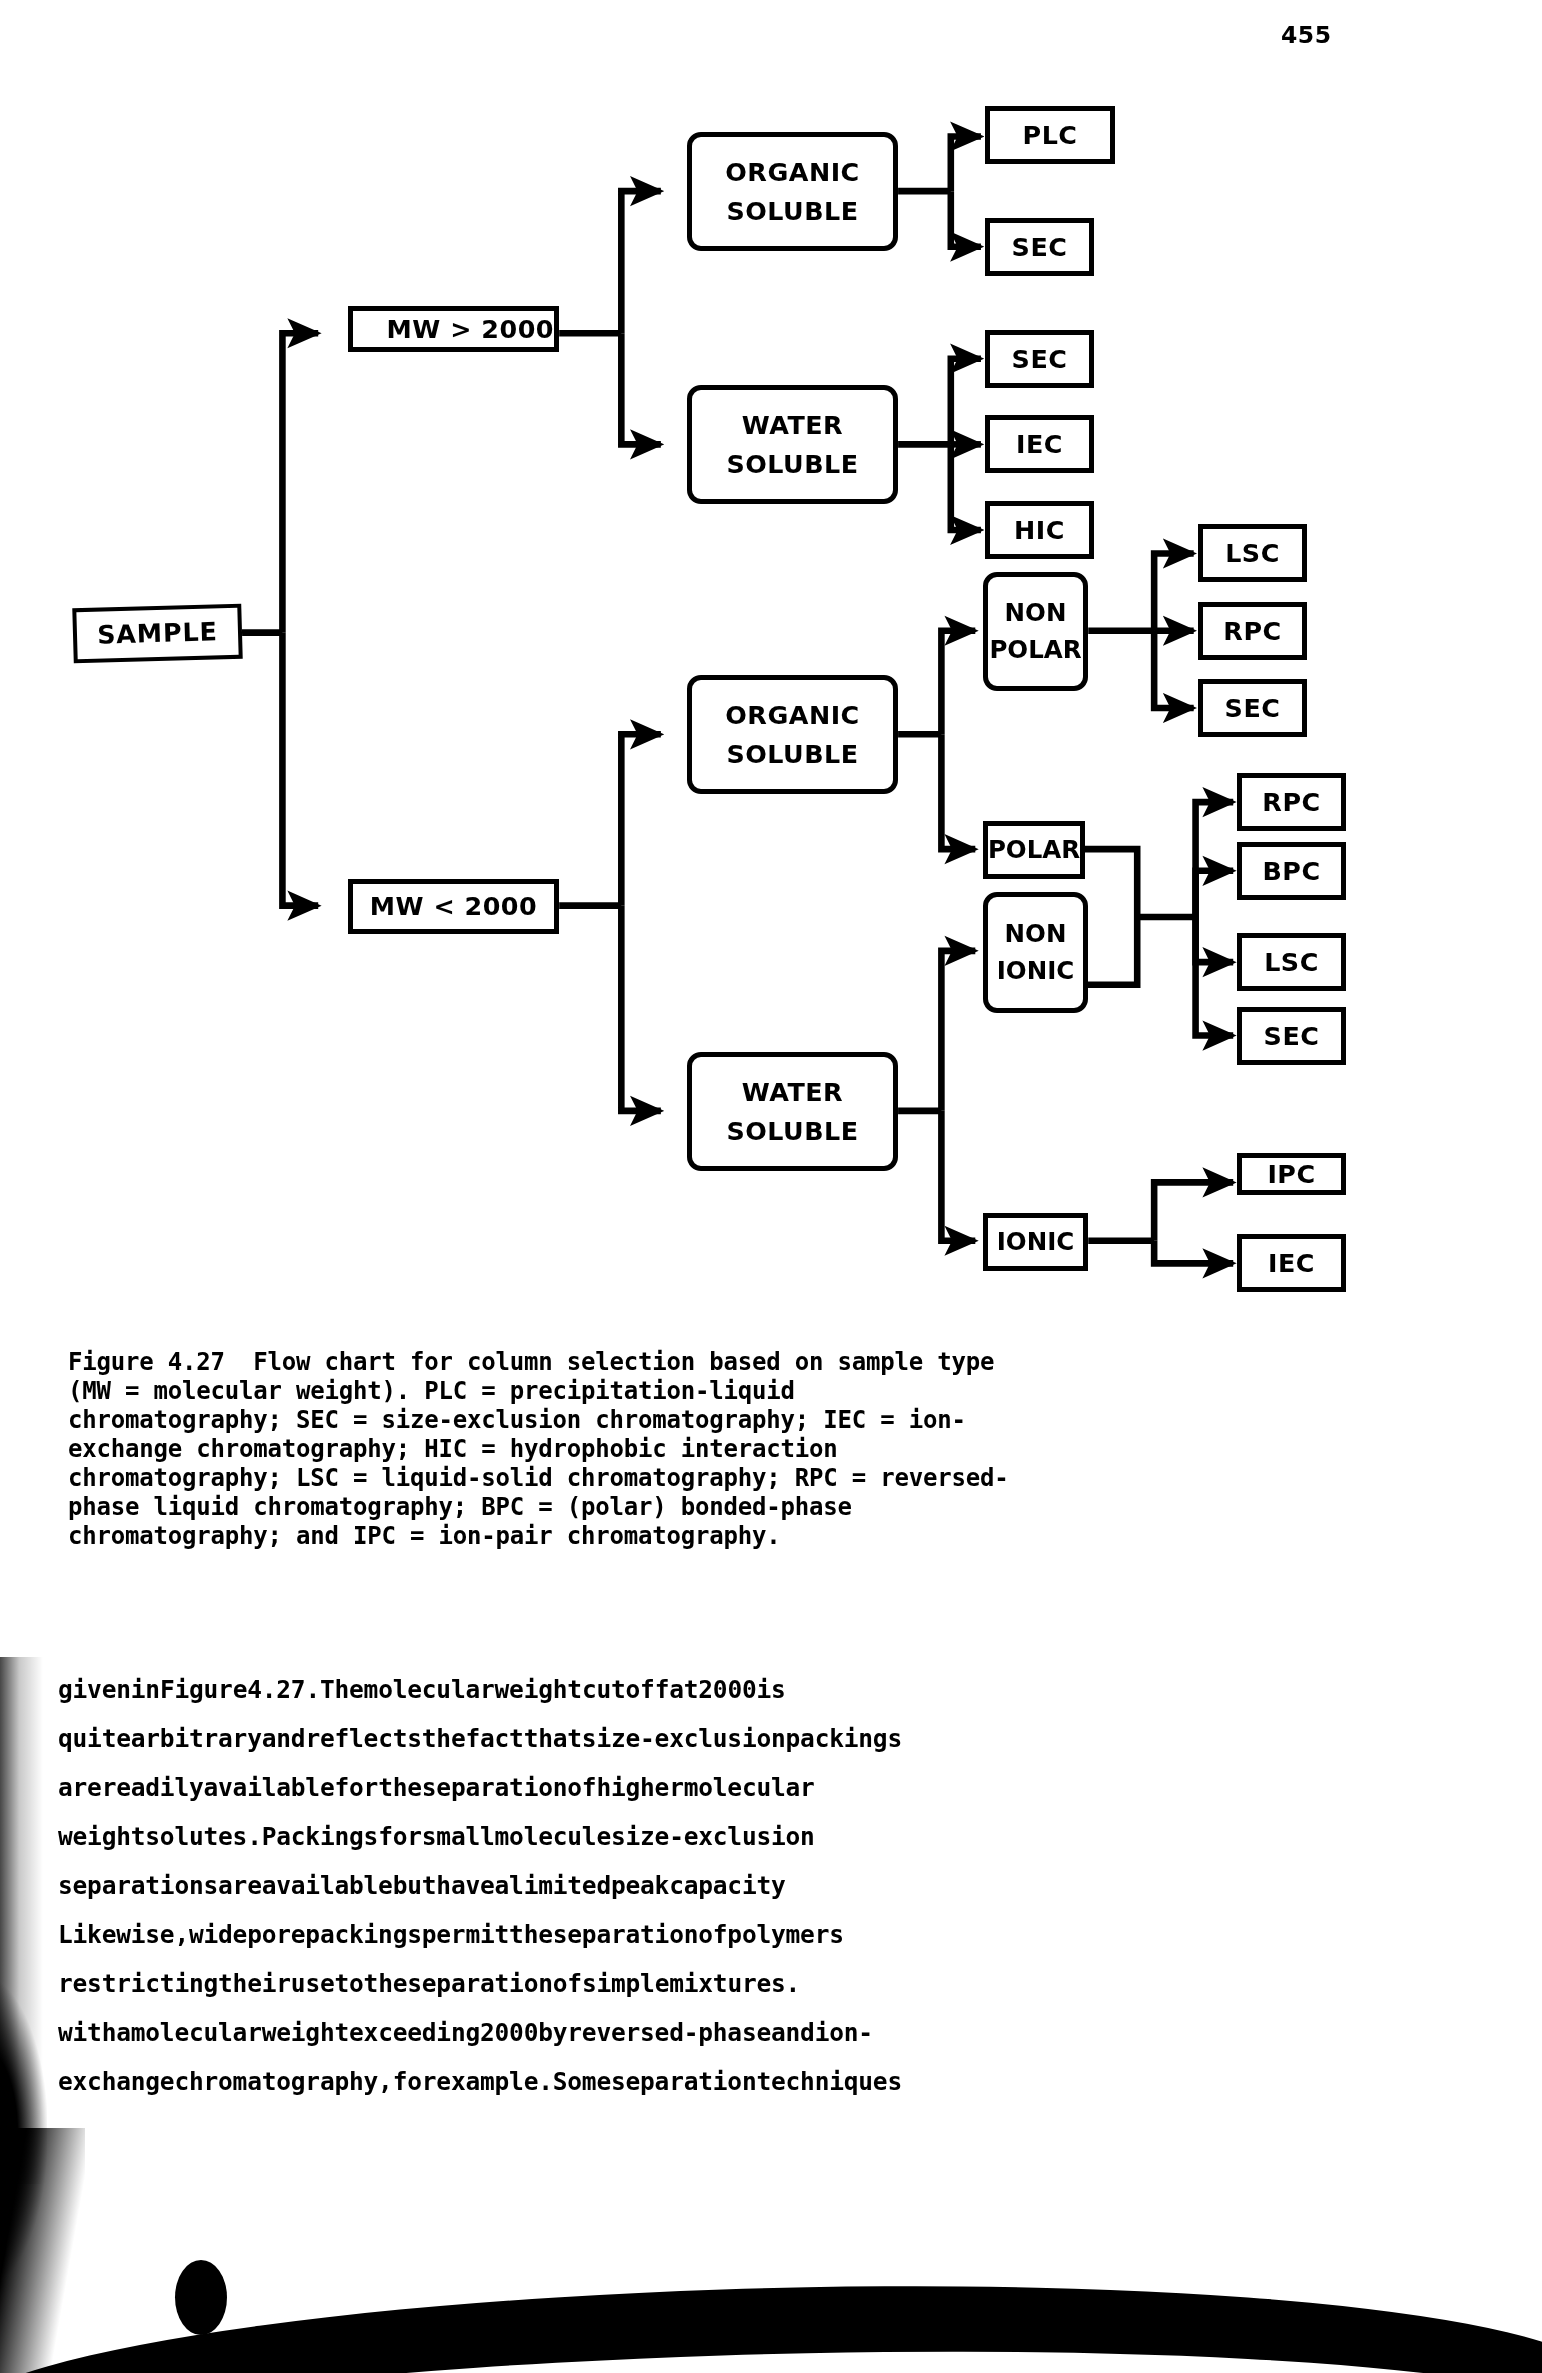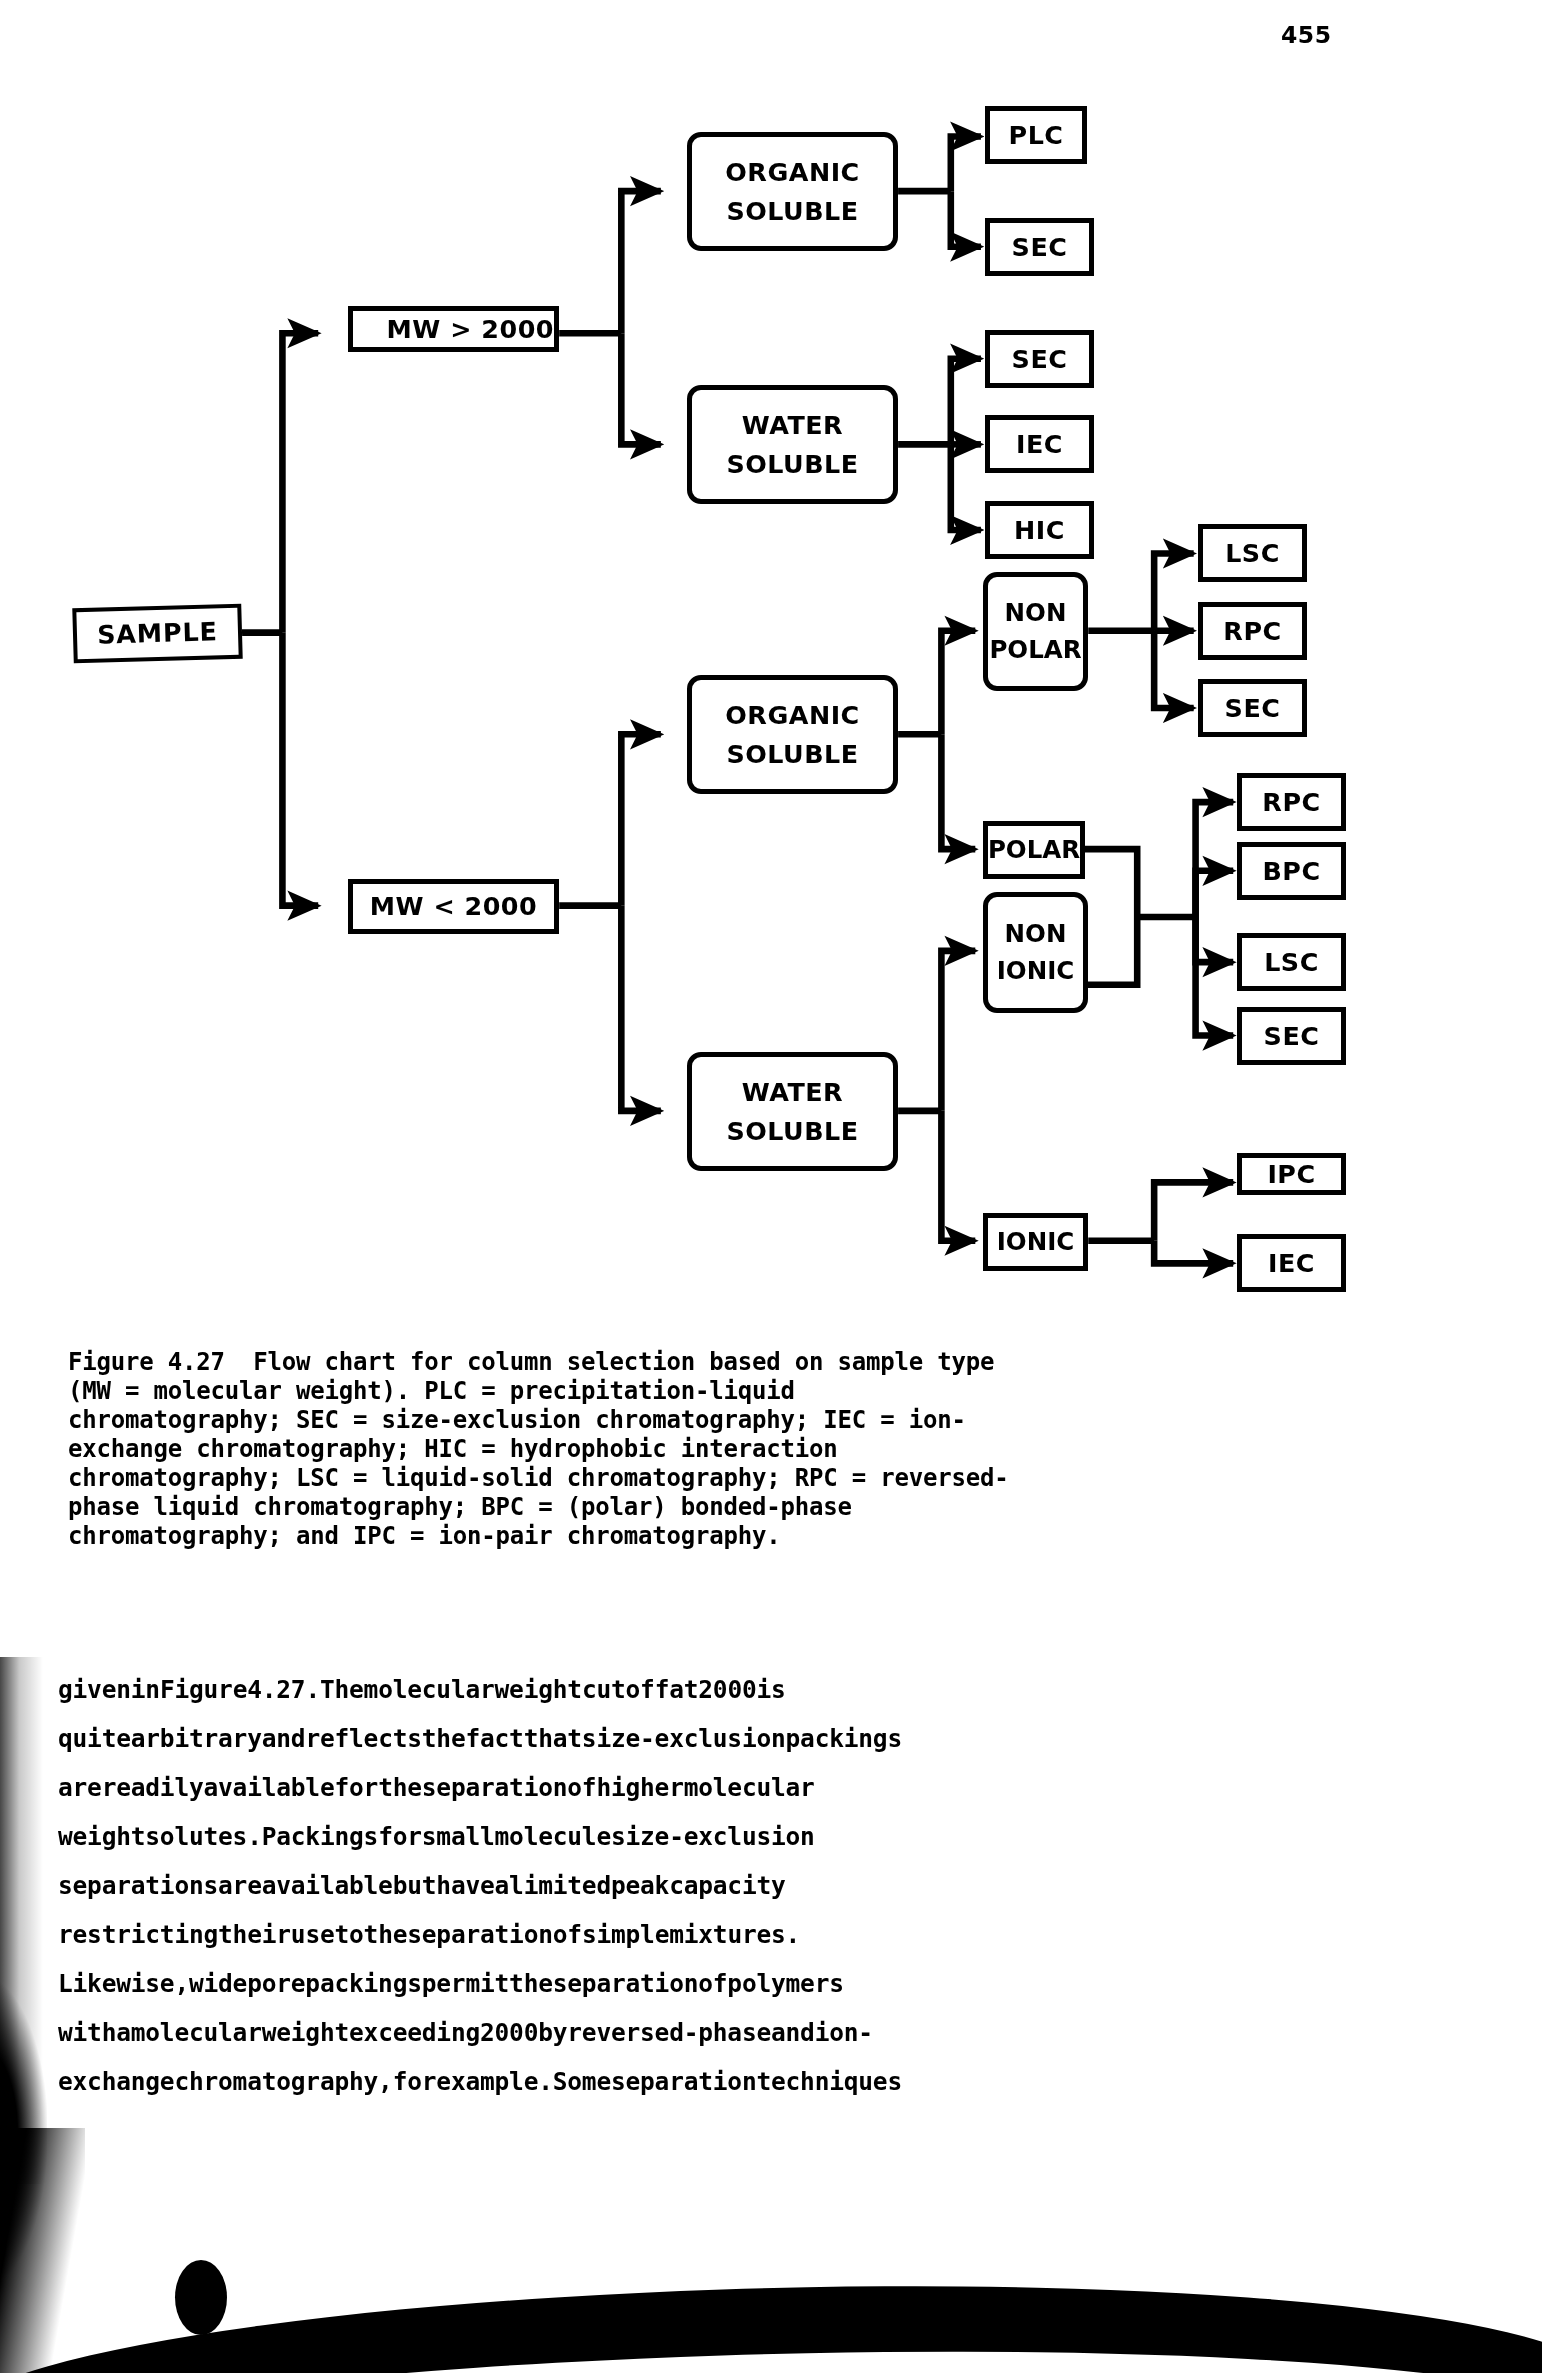--- a/index.html
+++ b/index.html
@@ -205,21 +205,21 @@
 
   <div class="fnode two tight" style="left:983px;top:892px;width:105px;height:121px;">
     <span class="l1">NON</span>
     <span class="l2">IONIC</span>
   </div>
 
   <div class="fnode tight" style="left:983px;top:1213px;width:105px;height:58px;">
     <span class="l1">IONIC</span>
   </div>
 
-  <div class="fnode small" style="left:985px;top:106px;width:102px;height:58px;">
+  <div class="fnode small" style="left:985px;top:106px;width:130px;height:58px;">
     <span class="l1">PLC</span>
   </div>
   <div class="fnode small" style="left:985px;top:218px;width:109px;height:58px;">
     <span class="l1">SEC</span>
   </div>
   <div class="fnode small" style="left:985px;top:330px;width:109px;height:58px;">
     <span class="l1">SEC</span>
   </div>
   <div class="fnode small" style="left:985px;top:415px;width:109px;height:58px;">
     <span class="l1">IEC</span>
@@ -268,22 +268,22 @@
   <div class="cline">phase liquid chromatography; BPC = (polar) bonded-phase</div>
   <div class="cline">chromatography; and IPC = ion-pair chromatography.</div>
 </div>
 
 <div id="body-paragraph">
   <div class="bline just"><span>given</span><span>in</span><span>Figure</span><span>4.27.</span><span>The</span><span>molecular</span><span>weight</span><span>cut</span><span>off</span><span>at</span><span>2000</span><span>is</span></div>
   <div class="bline just"><span>quite</span><span>arbitrary</span><span>and</span><span>reflects</span><span>the</span><span>fact</span><span>that</span><span>size-exclusion</span><span>packings</span></div>
   <div class="bline just"><span>are</span><span>readily</span><span>available</span><span>for</span><span>the</span><span>separation</span><span>of</span><span>higher</span><span>molecular</span></div>
   <div class="bline just"><span>weight</span><span>solutes.</span><span>Packings</span><span>for</span><span>small</span><span>molecule</span><span>size-exclusion</span></div>
   <div class="bline just"><span>separations</span><span>are</span><span>available</span><span>but</span><span>have</span><span>a</span><span>limited</span><span>peak</span><span>capacity</span></div>
+  <div class="bline just"><span>Likewise,</span><span>wide</span><span>pore</span><span>packings</span><span>permit</span><span>the</span><span>separation</span><span>of</span><span>polymers</span></div>
   <div class="bline just"><span>restricting</span><span>their</span><span>use</span><span>to</span><span>the</span><span>separation</span><span>of</span><span>simple</span><span>mixtures.</span></div>
-  <div class="bline just"><span>Likewise,</span><span>wide</span><span>pore</span><span>packings</span><span>permit</span><span>the</span><span>separation</span><span>of</span><span>polymers</span></div>
   <div class="bline just"><span>with</span><span>a</span><span>molecular</span><span>weight</span><span>exceeding</span><span>2000</span><span>by</span><span>reversed-phase</span><span>and</span><span>ion-</span></div>
   <div class="bline just"><span>exchange</span><span>chromatography,</span><span>for</span><span>example.</span><span>Some</span><span>separation</span><span>techniques</span></div>
 </div>
 
 <div class="artifact" id="left-speckle"></div>
 <div class="artifact" id="edge-smudge"></div>
 <div class="artifact" id="left-corner"></div>
 <div class="artifact" id="blob-dot"></div>
 <div class="artifact" id="bottom-band"></div>
 <div class="artifact" id="bottom-white"></div>

